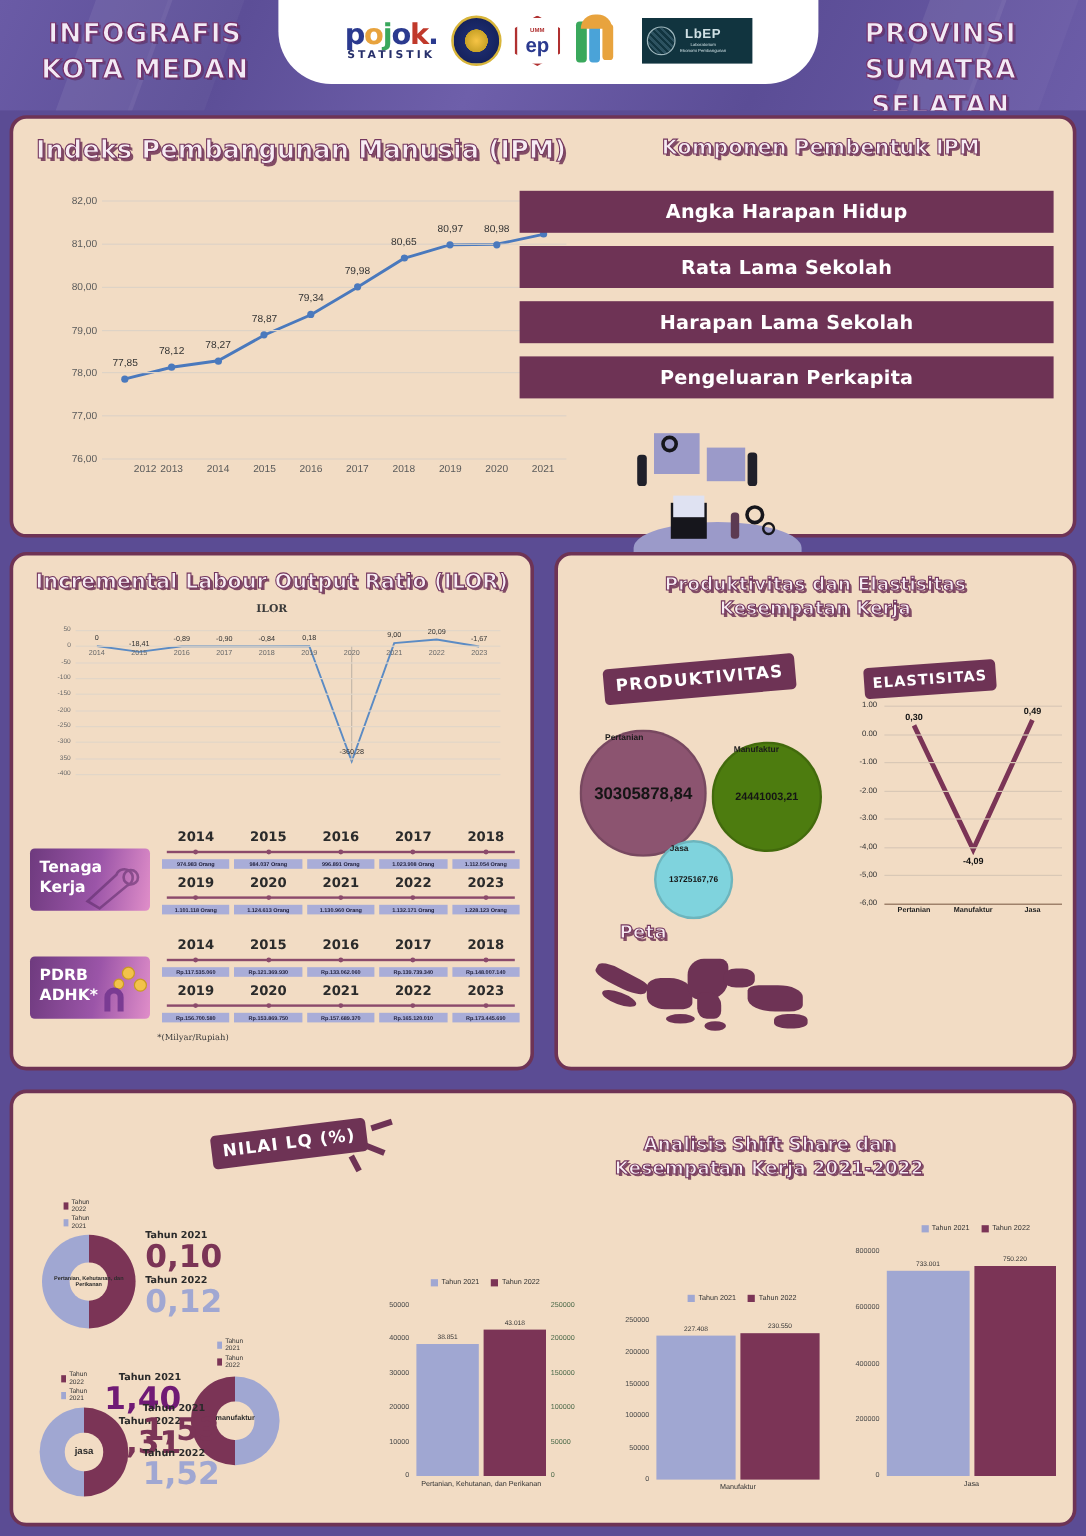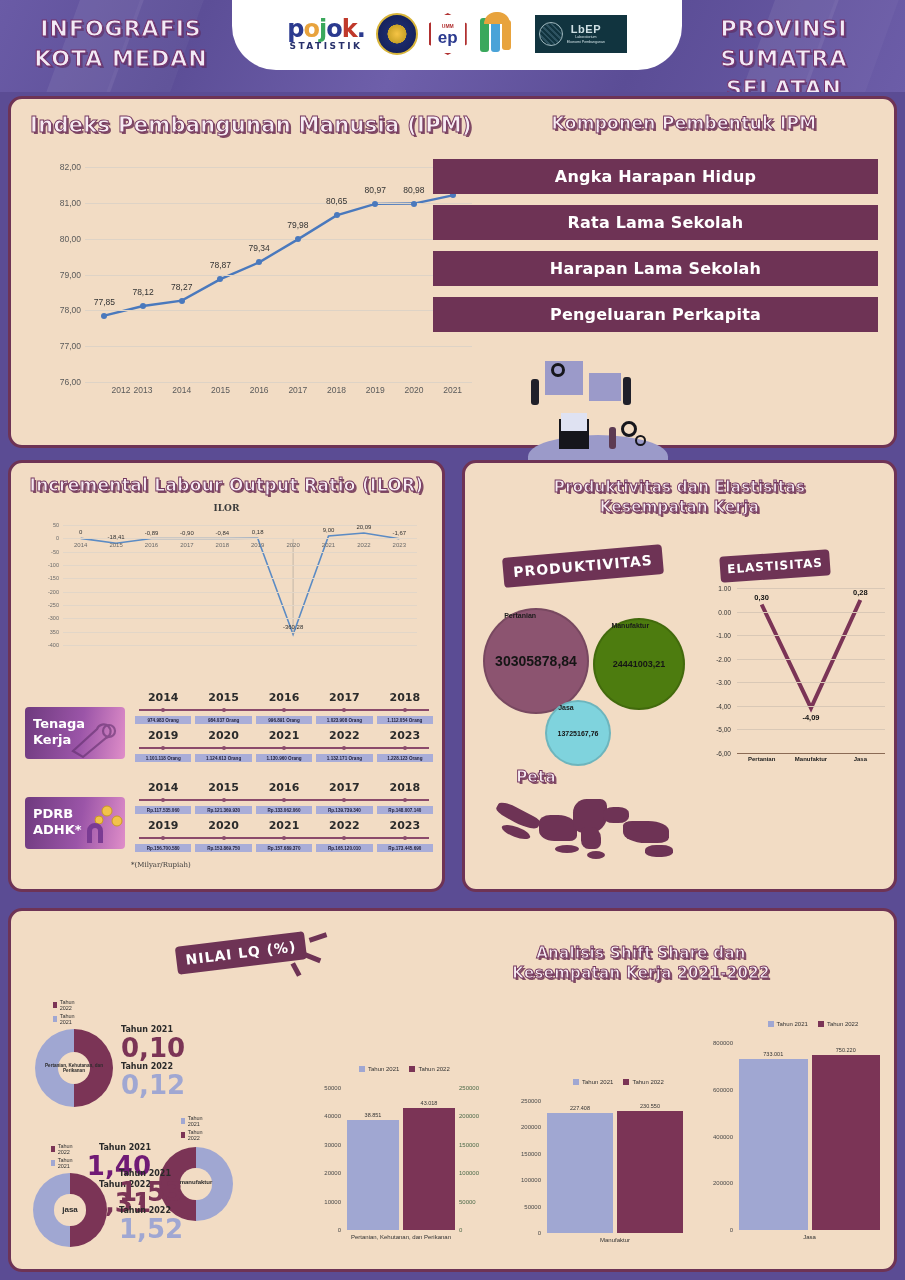--- a/index.html
+++ b/index.html
@@ -586,21 +586,21 @@
     <div class="elas-grid" style="top: 0px;"></div>
         <div class="elas-grid" style="top: 23.5714px;"></div>
         <div class="elas-grid" style="top: 47.1429px;"></div>
         <div class="elas-grid" style="top: 70.7143px;"></div>
         <div class="elas-grid" style="top: 94.2857px;"></div>
         <div class="elas-grid" style="top: 117.857px;"></div>
         <div class="elas-grid" style="top: 141.429px;"></div>
         <div class="elas-grid" style="top: 165px; background: rgb(139, 107, 85);"></div>
         <div class="elas-lab" style="left: 24.6667px; top: 13.5px;">0,30</div>
         <div class="elas-lab" style="left: 74px; top: 133.979px;">-4,09</div>
-        <div class="elas-lab" style="left: 123.333px; top: 9.02143px;">0,28</div>
+        <div class="elas-lab" style="left: 123.333px; top: 9.02143px;">0,49</div>
         <div class="elas-x" style="left: 24.6667px;">Pertanian</div>
         <div class="elas-x" style="left: 74px;">Manufaktur</div>
         <div class="elas-x" style="left: 123.333px;">Jasa</div>
       </div>
   </div>
 
   <div class="panel-title" id="peta-title">Peta</div>
   <div class="peta-map">
     <div class="isle" style="left:0px;top:16px;width:46px;height:14px;border-radius:40% 20% 50% 30%;transform:rotate(28deg);"></div>
     <div class="isle" style="left:6px;top:34px;width:30px;height:10px;border-radius:50%;transform:rotate(20deg);"></div>

